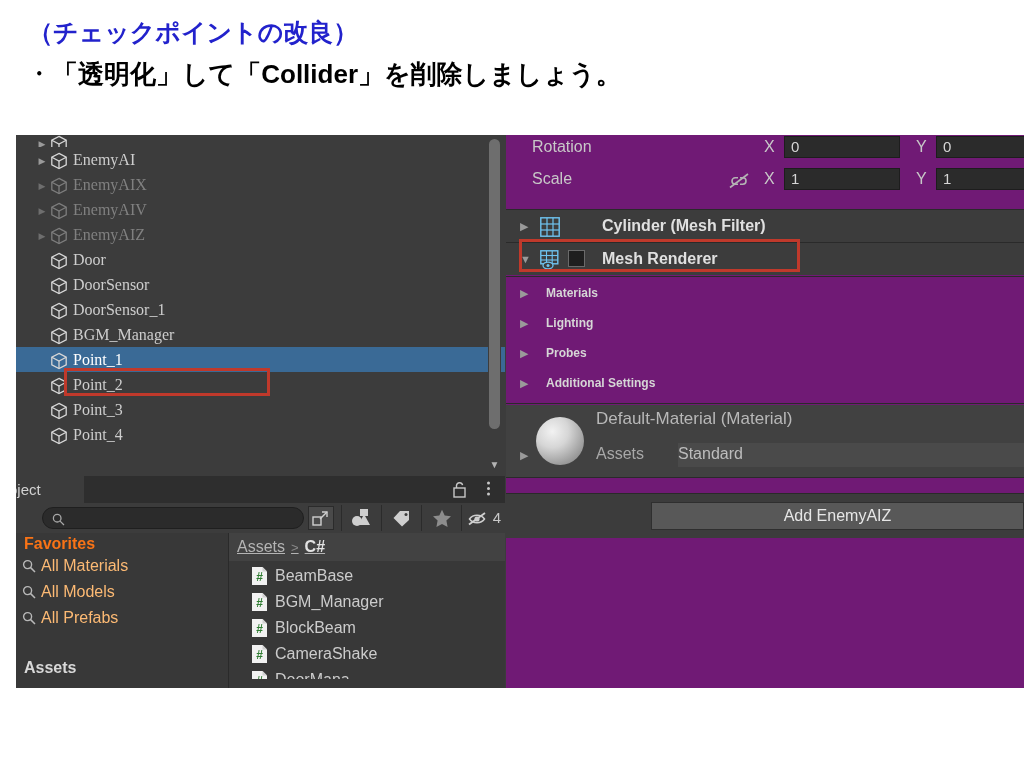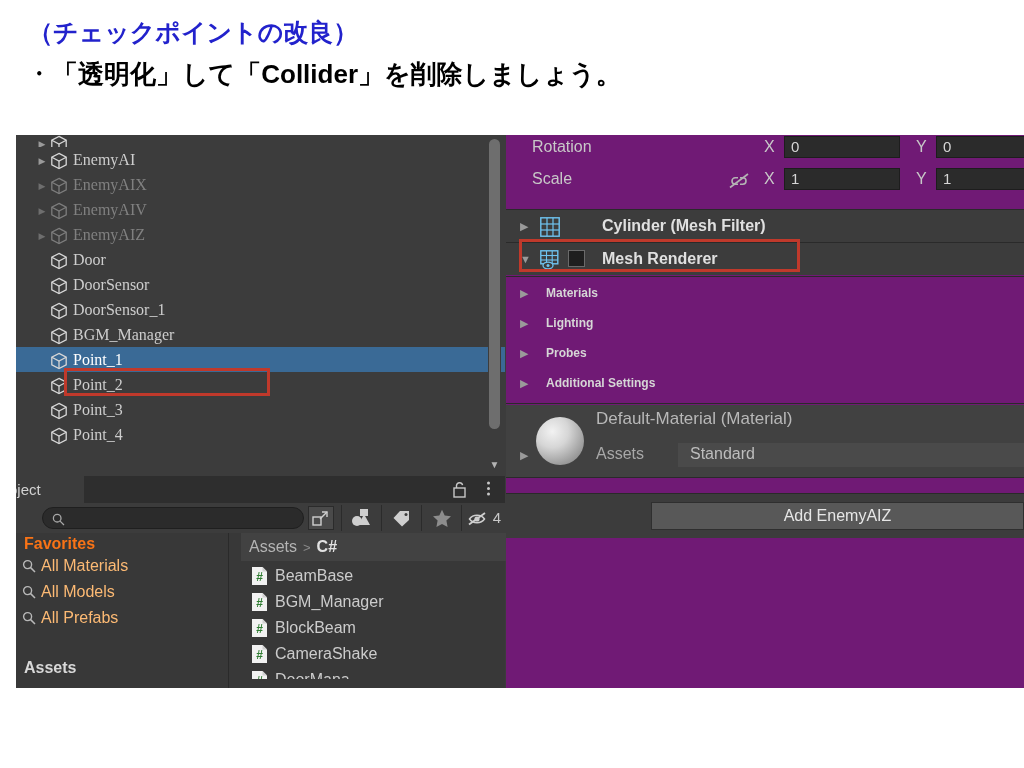--- a/index.html
+++ b/index.html
@@ -249,29 +249,30 @@
     font-size: 16px; font-weight: bold; color: #d8d8d8;
   }
 
   .proj-right {
     position: absolute;
     left: 213px; top: 0;
     width: 276px; height: 155px;
     background: #383838;
   }
   .breadcrumb {
-    position: absolute; left: 12px; top: 0;
+    position: absolute; left: 0; top: 0;
     width: 276px; height: 28px;
     background: #424242;
     line-height: 28px;
     font-size: 16px;
     color: #b4b4b4;
     padding-left: 8px;
     box-sizing: border-box;
     white-space: nowrap;
+    text-decoration: underline;
   }
   .breadcrumb .crumb-sep { color:#8a8a8a; margin: 0 6px; font-size:13px; }
   .breadcrumb .crumb-cur { color:#e2e2e2; font-weight: bold; }
 
   .asset-row {
     position: absolute;
     left: 22px;
     height: 26px;
     line-height: 26px;
     white-space: nowrap;
@@ -384,21 +385,21 @@
   }
   .mat-arrow { position: absolute; left: 14px; top: 44px; font-size: 11px; color: #9a9a9a;}
   .shader-label { position: absolute; left: 90px; top: 40px; font-size: 16px; color: #a8a8a8; }
   .shader-field {
     position: absolute;
     left: 172px; top: 38px;
     width: 346px; height: 24px;
     background: #4a4a4a;
     box-sizing: border-box;
   }
-  .shader-val { position: absolute; left: 12px; top: 2px; font-size: 16px; color: #bdbdbd; }
+  .shader-val { position: absolute; left: 0; top: 2px; font-size: 16px; color: #bdbdbd; }
 
   .add-comp-wrap {
     position: absolute;
     left: 0;
     width: 518px;
     height: 44px;
     background: #3c3c3c;
   }
   .add-comp-btn {
     position: absolute;

